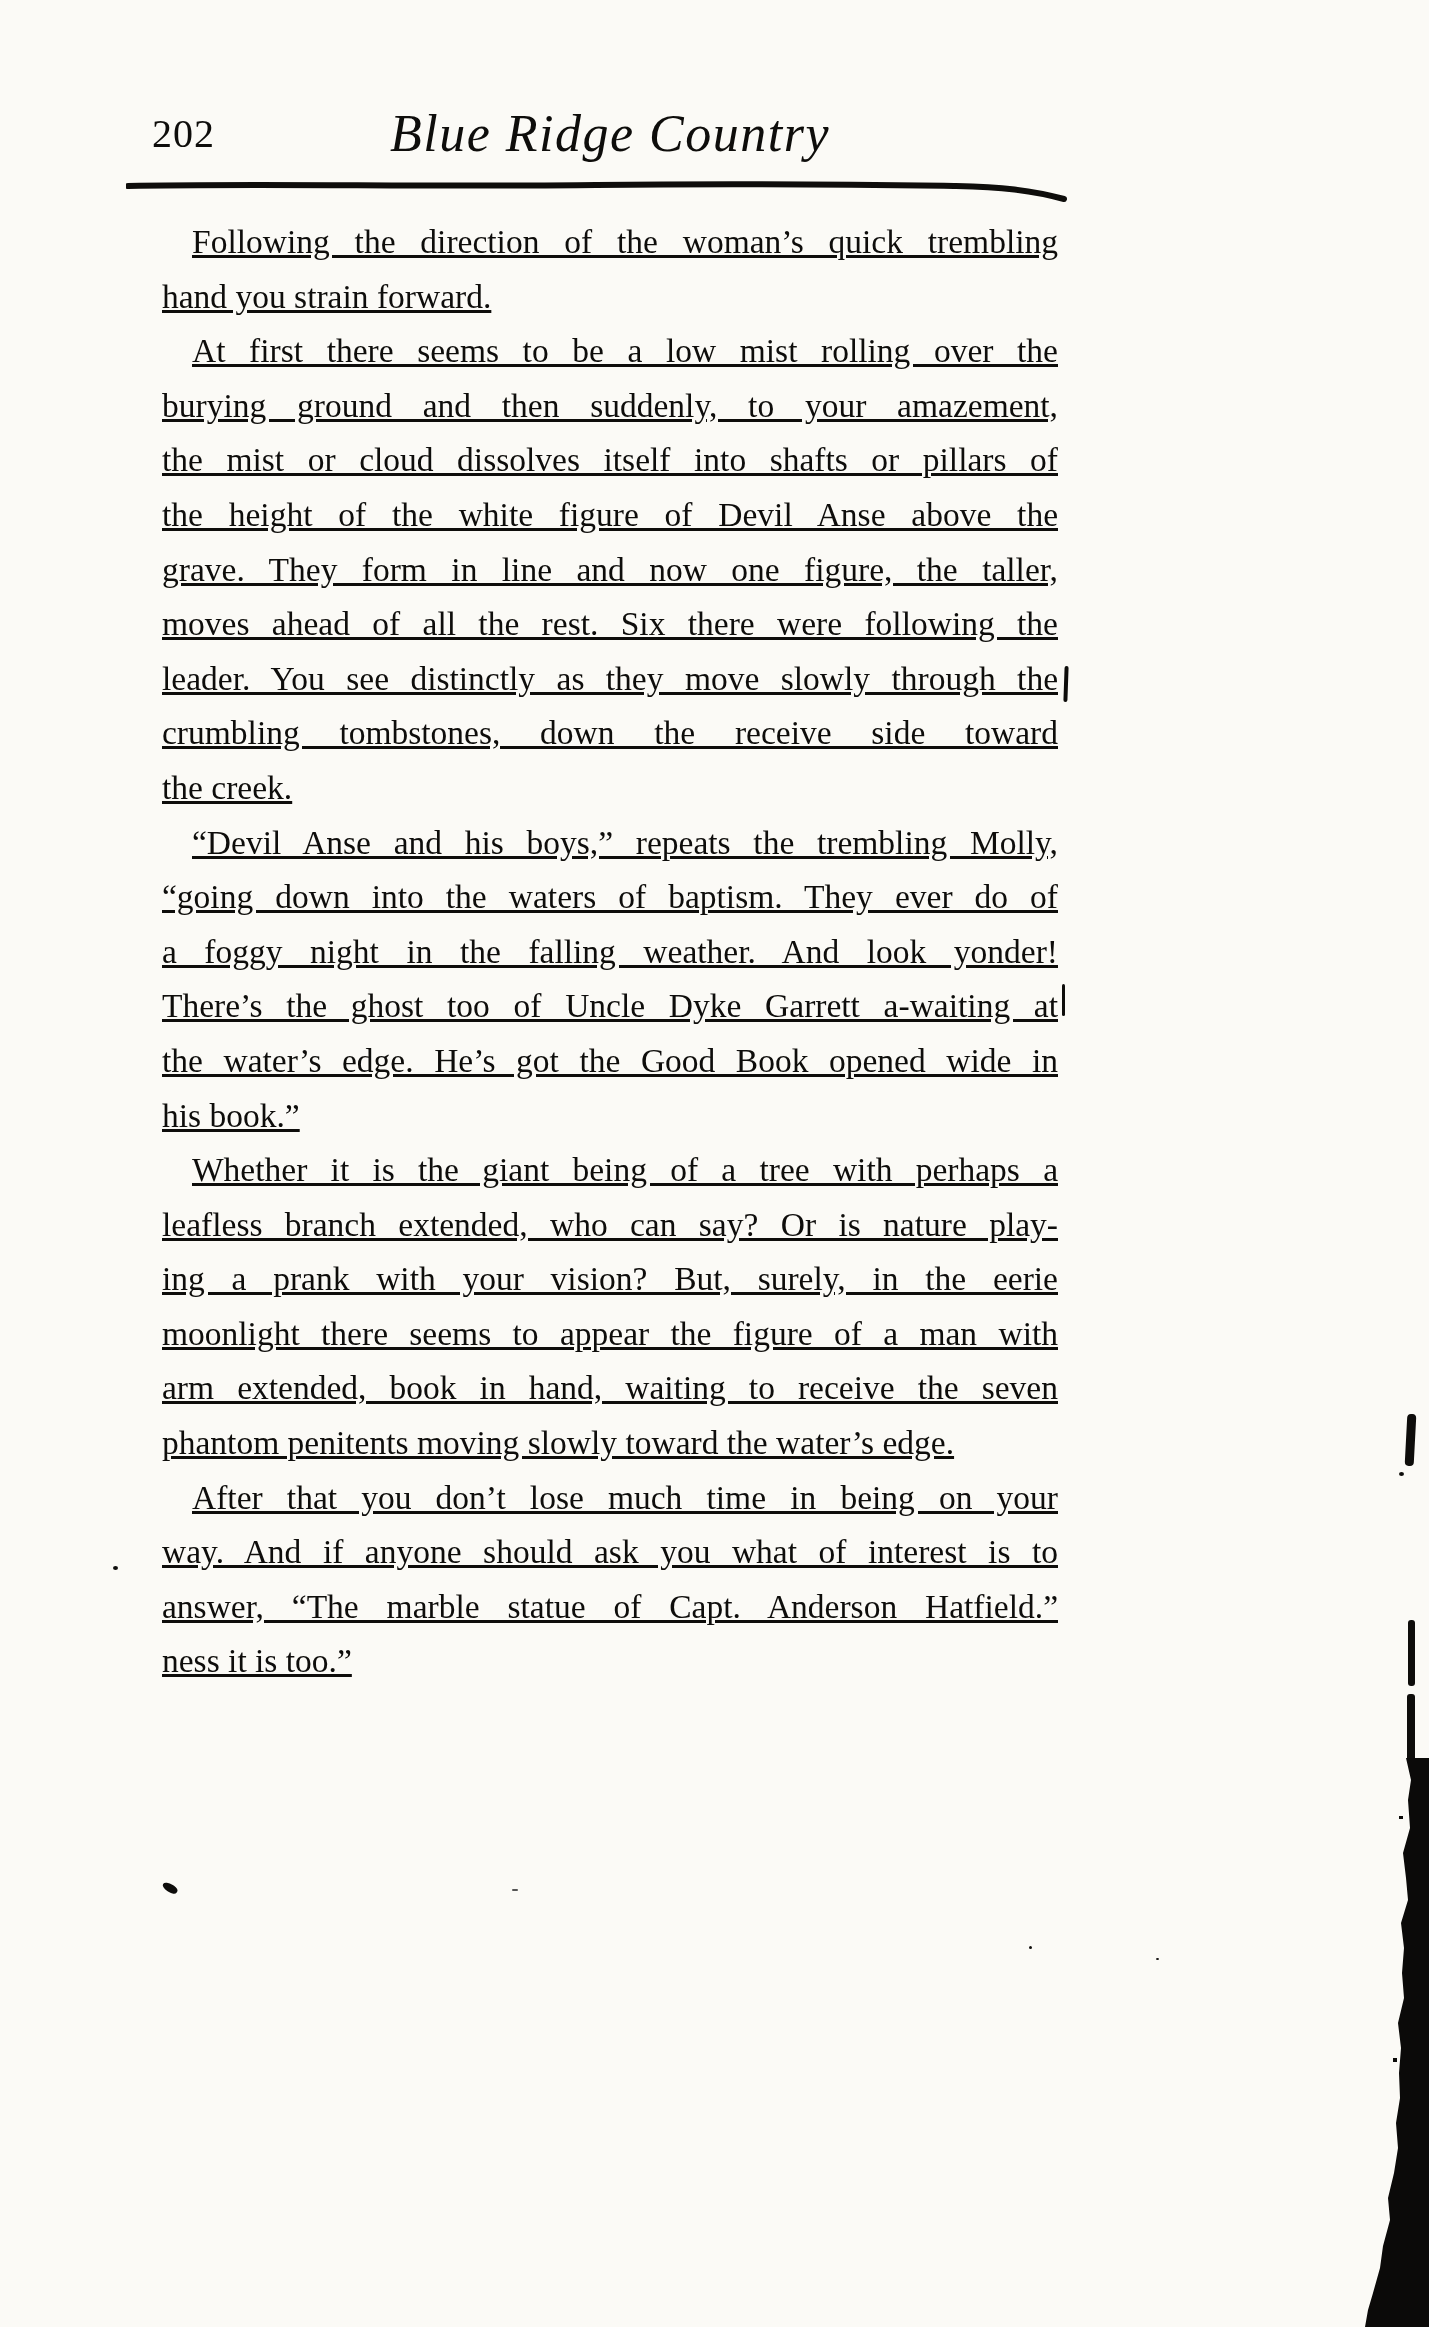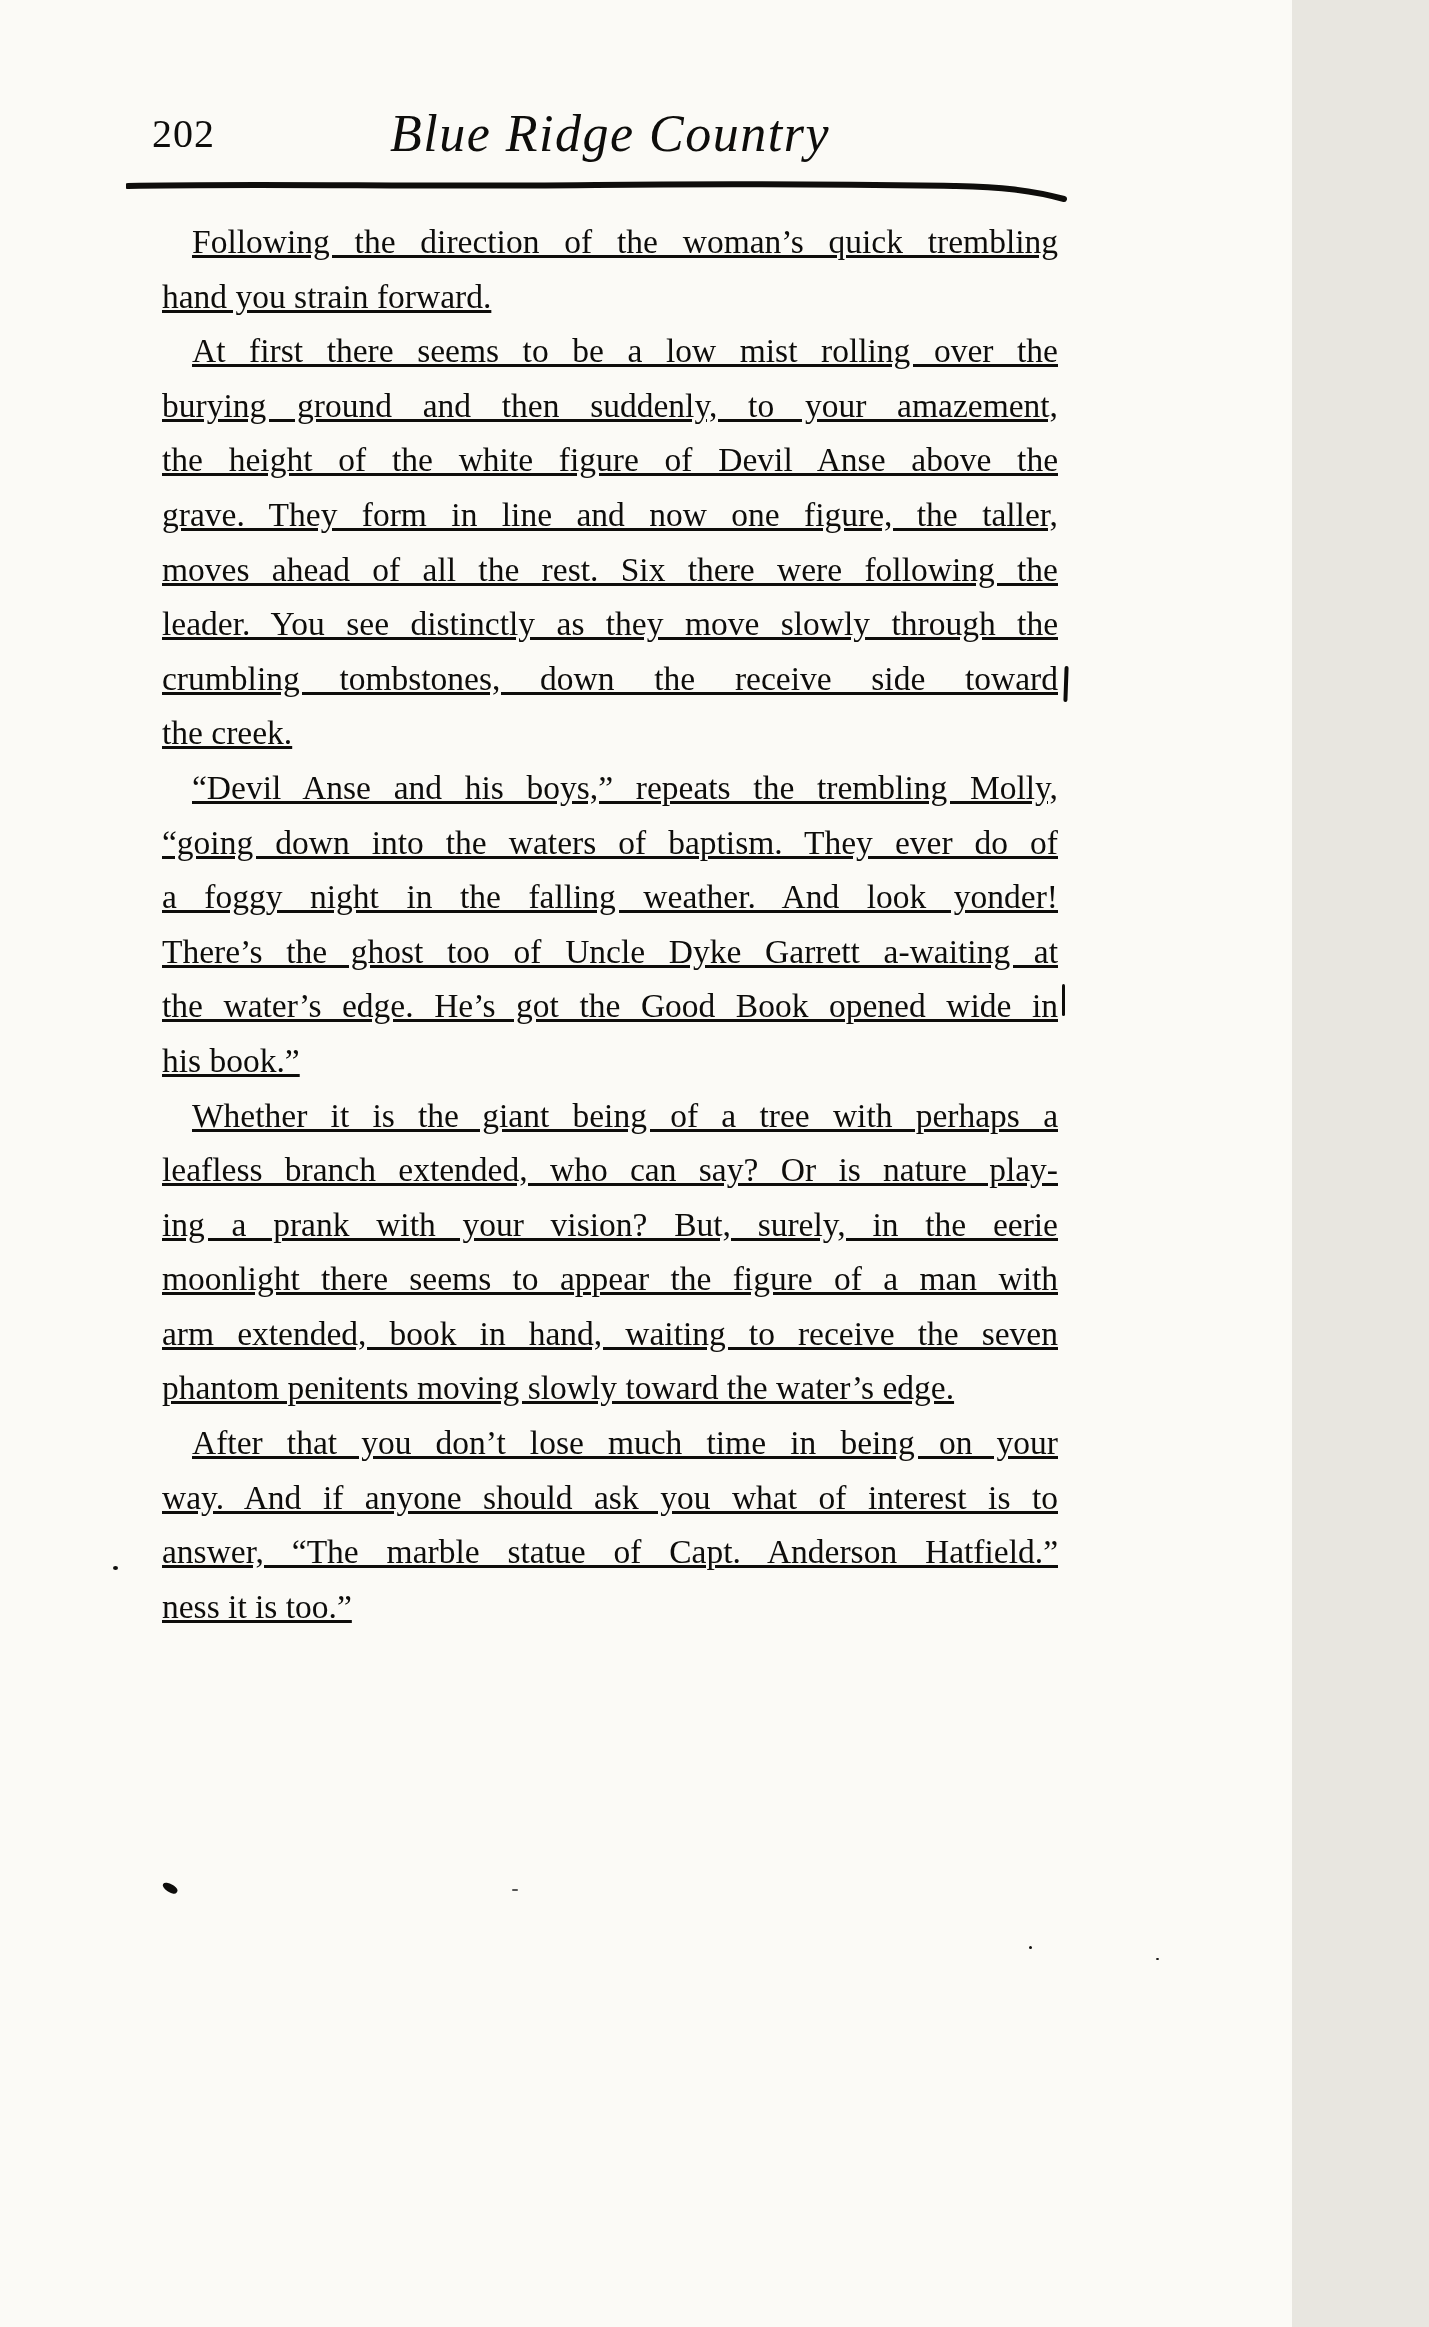--- a/index.html
+++ b/index.html
@@ -2,21 +2,21 @@
 <html><head>
 <meta charset="utf-8">
 <style>
   html, body { margin: 0; padding: 0; }
   body {
     background: #e8e6e0;
     font-family: "Liberation Serif", serif;
   }
   .page {
     position: relative;
-    width: 1292px;
+    width: 1429px;
     height: 2327px;
     background: var(--paper, #fbfaf6);
     color: var(--ink, #0e0d0b);
     overflow: hidden;
   }
 
   
   .page-number {
     position: absolute;
     left: 152px;
@@ -92,20 +92,21 @@
     <svg class="header-rule" viewBox="0 0 945 26" preserveAspectRatio="none" aria-hidden="true">
       <path d="M2,8 C120,5 300,9 470,7 C640,5 760,7 830,8 C875,9 905,12 938,21" fill="none" stroke="#0e0d0b" stroke-width="6" stroke-linecap="round"></path>
     </svg>
   </div>
 
   <div class="text-block" id="text-block">
       <div class="line first">Following the direction of the woman’s quick trembling</div>
       <div class="line last">hand you strain forward.</div>
       <div class="line first">At first there seems to be a low mist rolling over the</div>
       <div class="line">burying ground and then suddenly, to your amazement,</div>
+      <div class="line">the mist or cloud dissolves itself into shafts or pillars of</div>
       <div class="line">the height of the white figure of Devil Anse above the</div>
       <div class="line">grave. They form in line and now one figure, the taller,</div>
       <div class="line">moves ahead of all the rest. Six there were following the</div>
       <div class="line">leader. You see distinctly as they move slowly through the</div>
       <div class="line">crumbling tombstones, down the receive side toward</div>
       <div class="line last">the creek.</div>
       <div class="line first">“Devil Anse and his boys,” repeats the trembling Molly,</div>
       <div class="line">“going down into the waters of baptism. They ever do of</div>
       <div class="line">a foggy night in the falling weather. And look yonder!</div>
       <div class="line">There’s the ghost too of Uncle Dyke Garrett a-waiting at</div>

